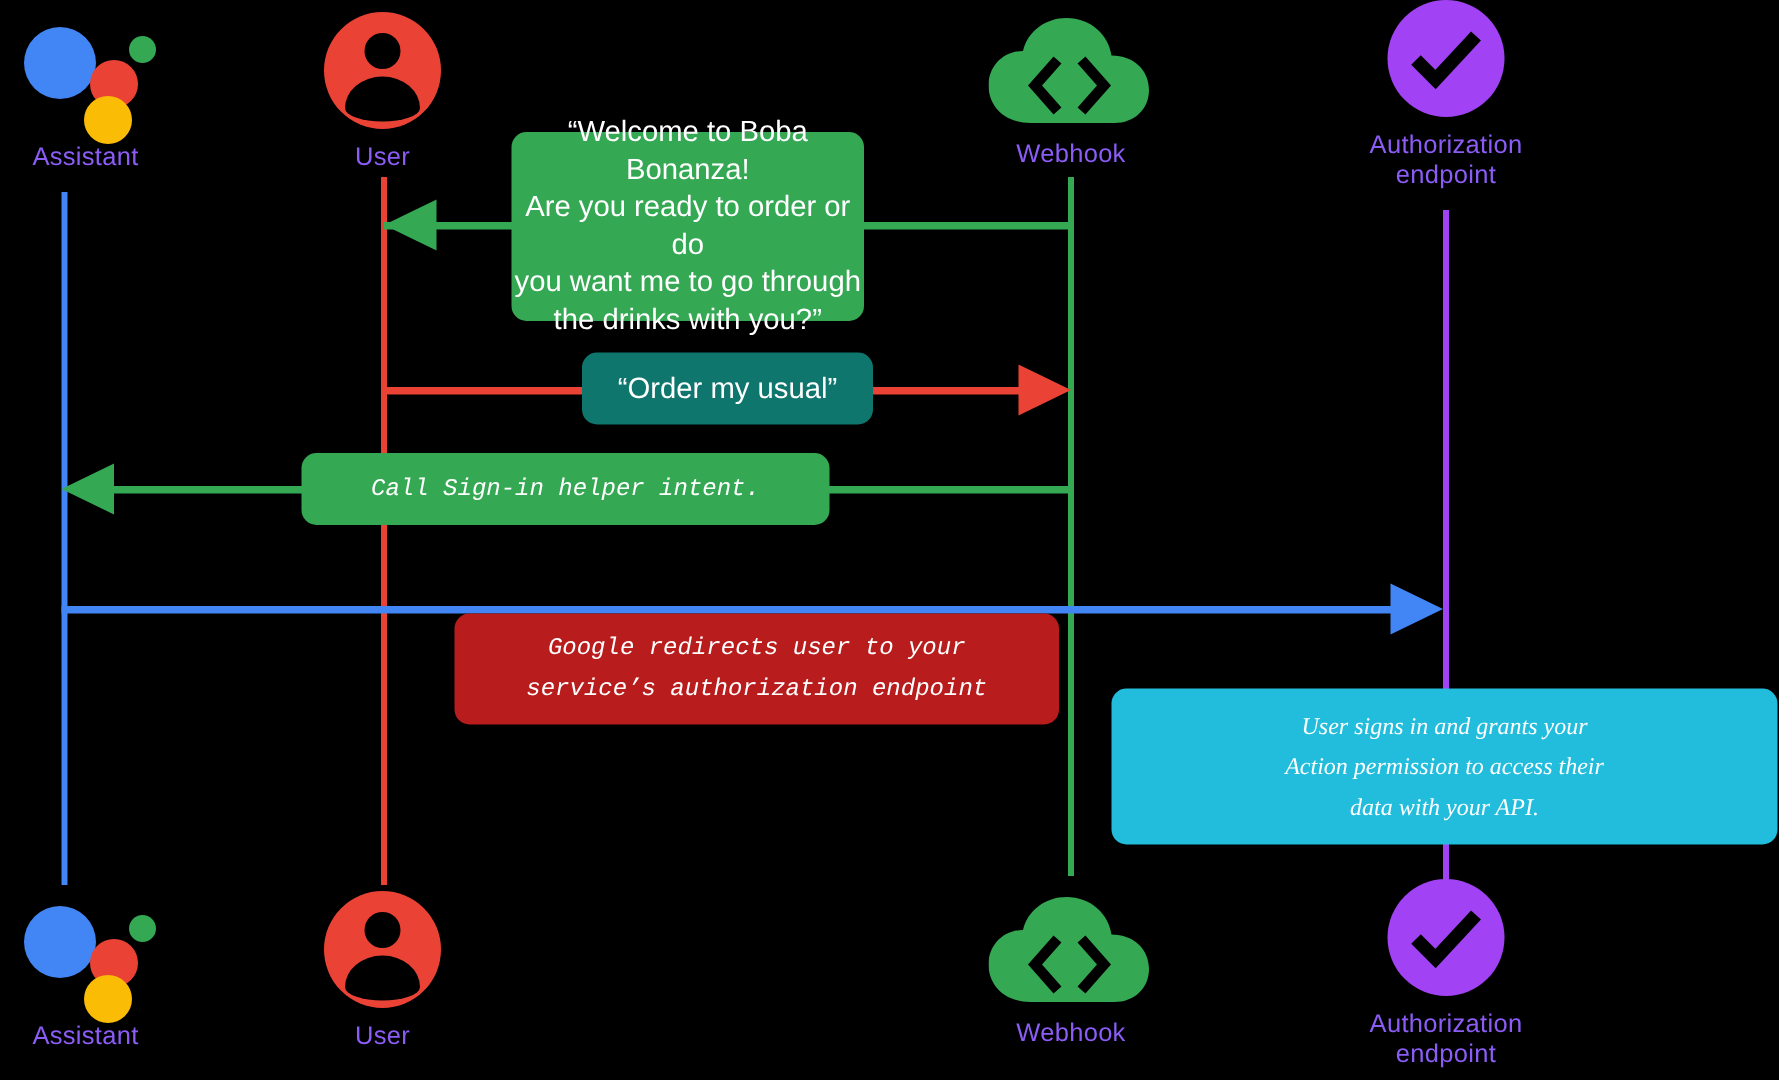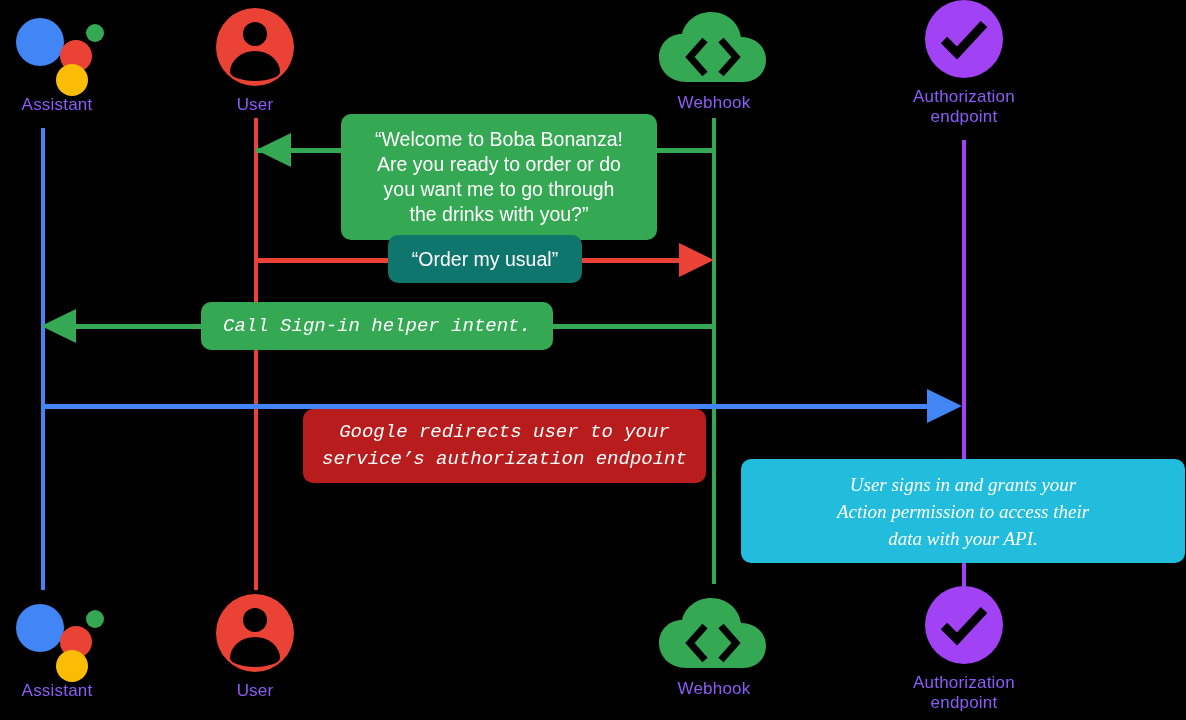--- a/index.html
+++ b/index.html
@@ -41,21 +41,21 @@
   .msg{position:absolute;}
   .line{position:absolute;height:5px;}
   .arrow{position:absolute;width:0;height:0;}
   .arrow-l{border-top:17px solid transparent;border-bottom:17px solid transparent;}
   .arrow-r{border-top:17px solid transparent;border-bottom:17px solid transparent;}
 
   .bubble{position:absolute;color:#fff;text-align:center;border-radius:10px;
           box-sizing:border-box;display:flex;align-items:center;justify-content:center;}
   .bubble.sans{font-family:"Liberation Sans",sans-serif;font-size:19.5px;line-height:25px;}
   .bubble.mono{font-family:"Liberation Mono",monospace;font-style:italic;
-               font-size:19px;line-height:27px;align-items:center;}
+               font-size:16px;line-height:27px;align-items:center;}
 </style>
 </head>
 <body>
 
 <div id="stage">
 
   <div class="lifeline" style="left:41px;top:128px;height:462px;background:#4285F4;"></div>
   <div class="lifeline" style="left:254px;top:118px;height:472px;background:#EA4335;"></div>
   <div class="lifeline" style="left:712px;top:118px;height:466px;background:#34A853;"></div>
   <div class="lifeline" style="left:962px;top:140px;height:450px;background:#A142F4;"></div>
@@ -96,21 +96,21 @@
         <path d="M19 40 L32 53 L59 24" stroke="#000" stroke-width="9" fill="none" stroke-linecap="butt" stroke-linejoin="miter"></path>
       </svg>
     </div>
     <div class="actor-label" style="margin-top:9px;">Authorization
 endpoint</div>
   </div>
 
   <div class="msg">
     <div class="line" style="left:256px;top:148px;width:458px;background:#34A853;"></div>
     <div class="arrow arrow-l" style="left:256px;top:133px;border-right:35px solid #34A853;"></div>
-    <div class="bubble sans" style="left:341px;top:88px;width:316px;height:126px;background:#34A853;margin-top:26px;">
+    <div class="bubble sans" style="left:341px;top:88px;width:235px;height:126px;background:#34A853;">
       <span style="white-space:pre-line;">“Welcome to Boba Bonanza!
 Are you ready to order or do
 you want me to go through
 the drinks with you?”</span>
     </div>
   </div>
 
   <div class="msg">
     <div class="line" style="left:256px;top:258px;width:425px;background:#EA4335;"></div>
     <div class="arrow arrow-r" style="left:679px;top:243px;border-left:35px solid #EA4335;"></div>

